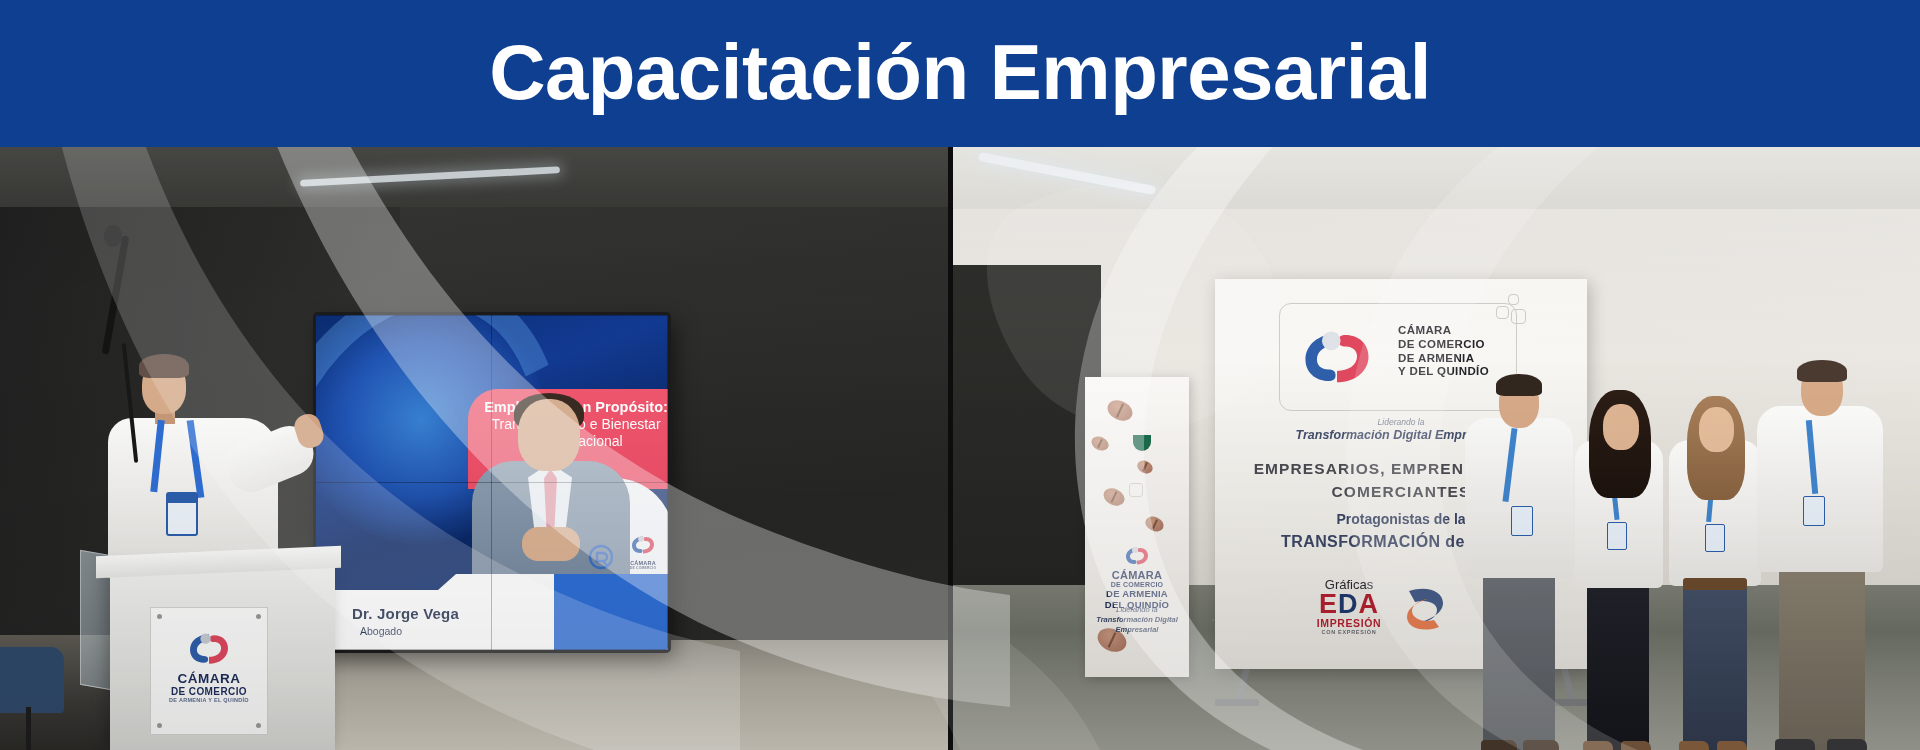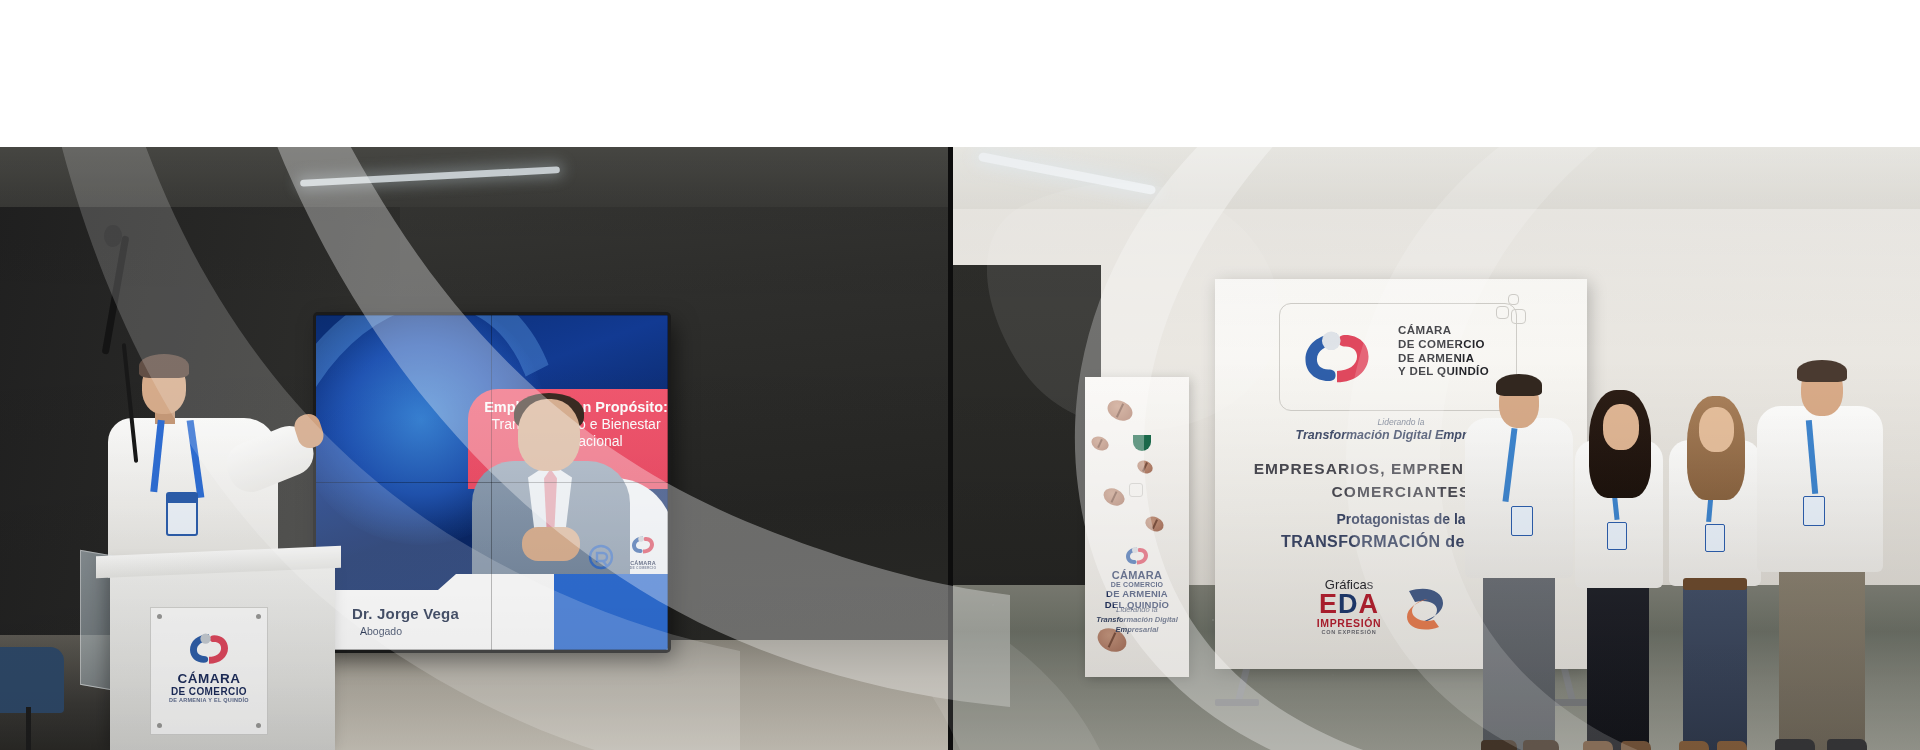--- a/index.html
+++ b/index.html
@@ -399,20 +399,23 @@
   
   .tone{ position:absolute; inset:0; pointer-events:none; }
   .tone-left{ background:linear-gradient(180deg,rgba(0,0,0,.06),rgba(0,0,0,0) 30%,rgba(0,0,0,.10)); }
   .tone-right{ background:linear-gradient(180deg,rgba(0,0,0,.04),rgba(0,0,0,0) 35%,rgba(0,0,0,.12)); }
 </style>
 </head>
 <body>
 
 <div class="page">
 
+  <div class="header-band">
+    <div class="header-title">Capacitación Empresarial</div>
+  </div>
 
   <div class="photo-strip">
 
     <div class="photo photo-left">
       <div class="lp-wall"></div>
       <div class="lp-wall-dark"></div>
       <div class="lp-ceiling"></div>
       <div class="lp-ceiling-light"></div>
       <div class="lp-floor"></div>
       <div class="lp-floor-left"></div>

